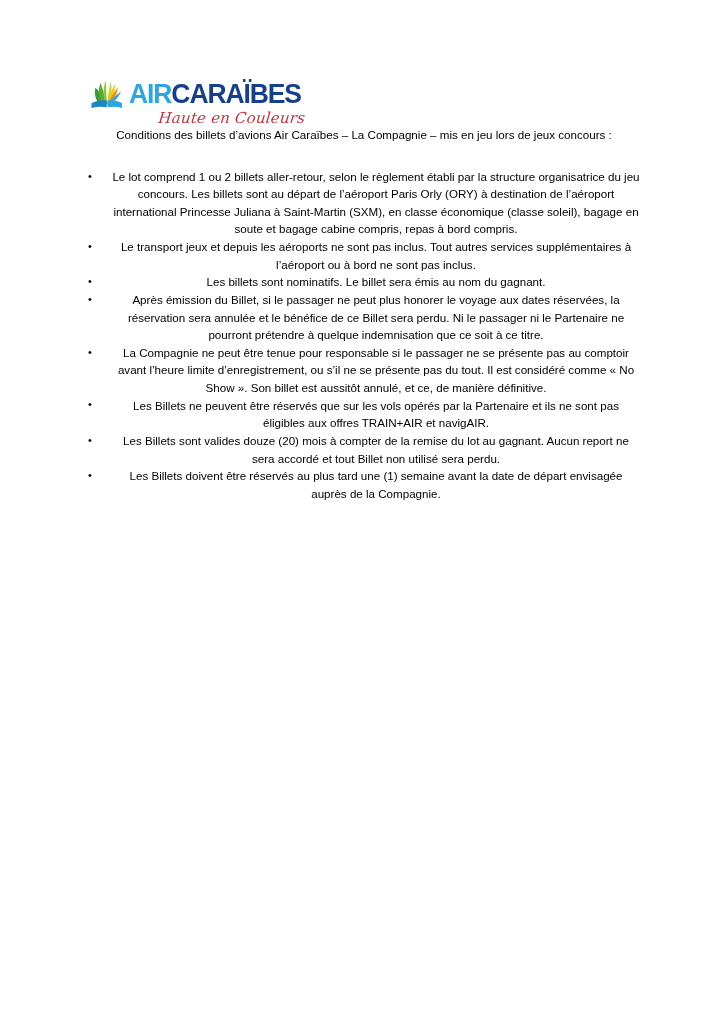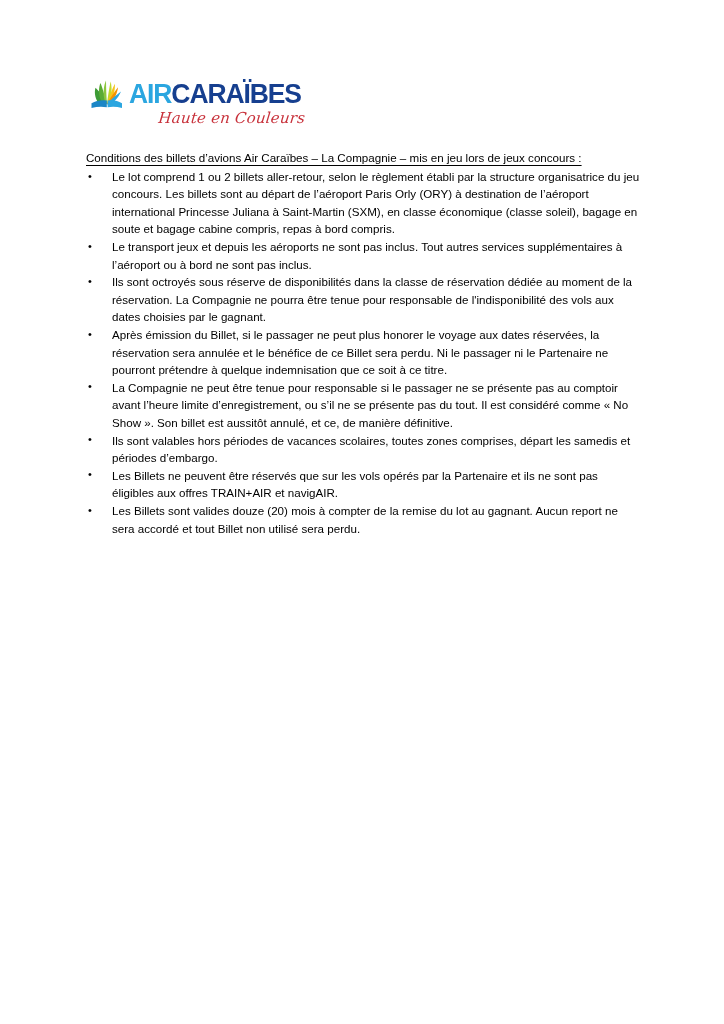--- a/index.html
+++ b/index.html
@@ -68,45 +68,45 @@
     margin-top: 1px;
     letter-spacing: 0.2px;
     transform: skewX(-6deg);
     transform-origin: right top;
   }
 
   
   .doc-title {
     position: absolute;
     left: 86px;
-    top: 150px;
+    top: 127px;
     width: 556px;
     font-size: 11.6px;
     line-height: 15px;
-    text-decoration: underline;
     text-underline-offset: 2.5px;
     color: #000;
+    text-align: center;
   }
 
   .bullet-list {
     position: absolute;
     left: 86px;
     top: 168px;
     width: 554px;
     margin: 0;
     padding: 0;
     list-style: none;
   }
   .bullet-item {
     position: relative;
     padding-left: 26px;
     font-size: 11.6px;
     line-height: 17.4px;
     margin-bottom: 0.5px;
-    text-align: left;
+    text-align: center;
     color: #000;
   }
   .bullet-item::before {
     content: "\2022";
     position: absolute;
     left: 2px;
     top: -0.5px;
     font-size: 11px;
     line-height: 17.4px;
     color: #000;
@@ -137,21 +137,21 @@
       </div>
     </div>
     <div class="logo-tagline">Haute en Couleurs</div>
   </div>
 
   <div class="doc-title">Conditions des billets d’avions Air Caraïbes – La Compagnie – mis en jeu lors de jeux concours :</div>
 
   <ul class="bullet-list">
       <li class="bullet-item">Le lot comprend 1 ou 2 billets aller-retour, selon le règlement établi par la structure organisatrice du jeu concours. Les billets sont au départ de l’aéroport Paris Orly (ORY) à destination de l’aéroport international Princesse Juliana à Saint-Martin (SXM), en classe économique (classe soleil), bagage en soute et bagage cabine compris, repas à bord compris.</li>
       <li class="bullet-item">Le transport jeux et depuis les aéroports ne sont pas inclus. Tout autres services supplémentaires à l’aéroport ou à bord ne sont pas inclus.</li>
-      <li class="bullet-item">Ils sont octroyés sous réserve de disponibilités dans la classe de réservation dédiée au moment de la réservation. La Compagnie ne pourra être tenue pour responsable de l'indisponibilité des vols aux dates choisies par le gagnant.</li>
+      <li class="bullet-item">Les billets sont nominatifs. Le billet sera émis au nom du gagnant.</li>
       <li class="bullet-item">Après émission du Billet, si le passager ne peut plus honorer le voyage aux dates réservées, la réservation sera annulée et le bénéfice de ce Billet sera perdu. Ni le passager ni le Partenaire ne pourront prétendre à quelque indemnisation que ce soit à ce titre.</li>
       <li class="bullet-item">La Compagnie ne peut être tenue pour responsable si le passager ne se présente pas au comptoir avant l’heure limite d’enregistrement, ou s’il ne se présente pas du tout. Il est considéré comme « No Show ». Son billet est aussitôt annulé, et ce, de manière définitive.</li>
-      <li class="bullet-item">Ils sont valables hors périodes de vacances scolaires, toutes zones comprises, départ les samedis et périodes d’embargo.</li>
       <li class="bullet-item">Les Billets ne peuvent être réservés que sur les vols opérés par la Partenaire et ils ne sont pas éligibles aux offres TRAIN+AIR et navigAIR.</li>
       <li class="bullet-item">Les Billets sont valides douze (20) mois à compter de la remise du lot au gagnant. Aucun report ne sera accordé et tout Billet non utilisé sera perdu.</li>
+      <li class="bullet-item">Les Billets doivent être réservés au plus tard une (1) semaine avant la date de départ envisagée auprès de la Compagnie.</li>
     </ul>
 
 </div>
 
 </body></html>

